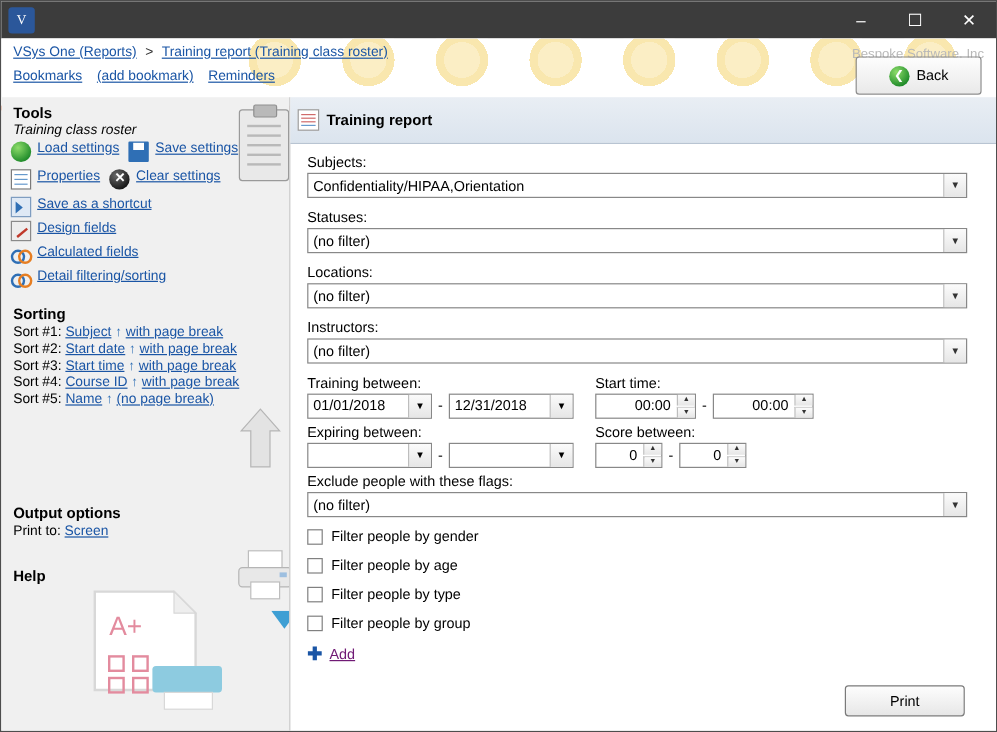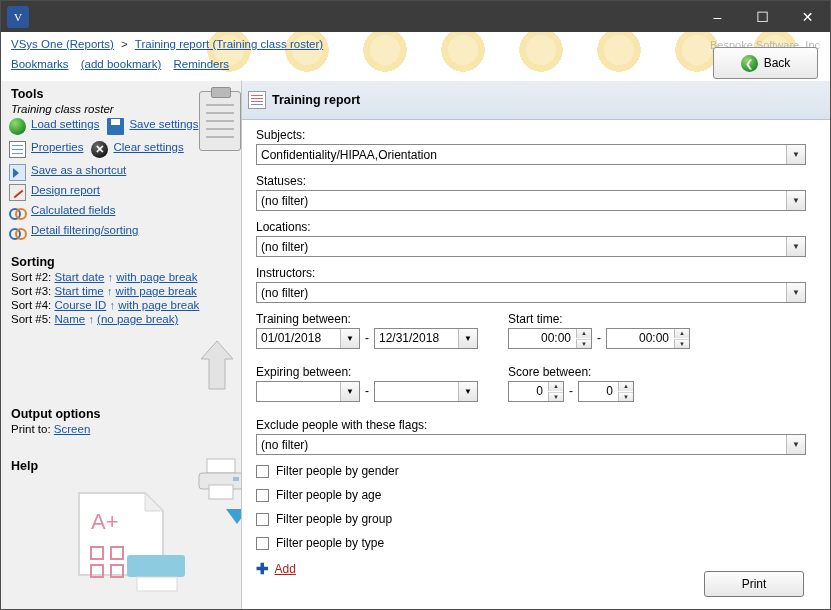--- a/index.html
+++ b/index.html
@@ -141,21 +141,21 @@
   .combo {
     width:550px; height:21px; border:1px solid #888; background:#fff;
     display:flex; align-items:center; position:relative; padding-left:4px;
     font-size:12px; margin-bottom:9px;
   }
   .combo .arrow {
     position:absolute; right:0; top:0; width:19px; height:19px;
     background:linear-gradient(#fbfbfb,#e6e6e6); border-left:1px solid #bdbdbd;
     display:flex; align-items:center; justify-content:center; font-size:8px; color:#333;
   }
-  .row { display:flex; gap:12px; margin-bottom:16px; }
+  .row { display:flex; gap:0; margin-bottom:4px; }
   .col { margin-right:18px; }
   .dateinput {
     width:104px; height:21px; border:1px solid #888; background:#fff;
     position:relative; padding-left:4px; font-size:12px; line-height:19px;
   }
   .dateinput .arrow {
     position:absolute; right:0; top:0; width:19px; height:19px;
     background:linear-gradient(#fbfbfb,#e6e6e6); border-left:1px solid #bdbdbd;
     display:flex; align-items:center; justify-content:center; font-size:8px;
   }
@@ -168,21 +168,21 @@
     position:absolute; right:0; width:15px; height:9px;
     background:linear-gradient(#fbfbfb,#e6e6e6); border-left:1px solid #bdbdbd;
     display:flex; align-items:center; justify-content:center; font-size:6px; color:#333;
   }
   .spin .up { top:0; } .spin .dn { bottom:0; border-top:1px solid #d5d5d5;}
   .spin.small { width:56px; }
   .checkrow { display:flex; align-items:center; margin-bottom:10px; }
   .cbox { width:13px; height:13px; border:1px solid #808080; background:#fff; margin-right:7px; }
   .addrow { display:flex; align-items:center; margin-top:4px; }
   .plus { color:#1a55a5; font-weight:bold; font-size:15px; margin-right:6px; }
-  .addrow a { color:#b91c1c; text-decoration:underline; }
+  .addrow a { color:#701a75; text-decoration:underline; }
   .printbtn {
     position:absolute; right:26px; bottom:12px; width:100px; height:26px;
     background:linear-gradient(#fdfdfd,#e7e7e7); border:1px solid #7a7a7a; border-radius:3px;
     display:flex; align-items:center; justify-content:center; font-size:12px;
   }
   .help-title { font-weight:bold; margin:10px 0 0 10px; font-size:12.5px;}
 </style>
 </head>
 <body>
 
@@ -253,37 +253,43 @@
         <a href="#">Clear settings</a>
       </div>
     </div>
 
     <div class="toolrow">
       <span class="ticon ic-shortcut"></span>
       <a href="#">Save as a shortcut</a>
     </div>
     <div class="toolrow">
       <span class="ticon ic-design"></span>
-      <a href="#">Design report</a>
+      <a href="#">Design fields</a>
     </div>
     <div class="toolrow">
       <span class="ticon ic-calc"></span>
       <a href="#">Calculated fields</a>
     </div>
     <div class="toolrow">
       <span class="ticon ic-calc"></span>
       <a href="#">Detail filtering/sorting</a>
     </div>
 
     <svg class="upbigarrow" viewBox="0 0 36 52">
       <polygon points="18,2 34,20 26,20 26,50 10,50 10,20 2,20" fill="#e3e3e3" stroke="#b5b5b5"></polygon>
     </svg>
 
     <div class="sect-title" style="margin-top:14px">Sorting</div>
 
+    <div class="sortline">
+      <span>Sort #1:</span>
+      <a href="#">Subject</a>
+      <span class="up">↑</span>
+      <a href="#">with page break</a>
+    </div>
     <div class="sortline">
       <span>Sort #2:</span>
       <a href="#">Start date</a>
       <span class="up">↑</span>
       <a href="#">with page break</a>
     </div>
     <div class="sortline">
       <span>Sort #3:</span>
       <a href="#">Start time</a>
       <span class="up">↑</span>
@@ -440,25 +446,25 @@
       <div class="checkrow">
         <span class="cbox"></span>
         <span>Filter people by gender</span>
       </div>
       <div class="checkrow">
         <span class="cbox"></span>
         <span>Filter people by age</span>
       </div>
       <div class="checkrow">
         <span class="cbox"></span>
-        <span>Filter people by group</span>
+        <span>Filter people by type</span>
       </div>
       <div class="checkrow">
         <span class="cbox"></span>
-        <span>Filter people by type</span>
+        <span>Filter people by group</span>
       </div>
 
       <div class="addrow">
         <span class="plus">✚</span>
         <a href="#">Add</a>
       </div>
     </div>
 
     <div class="printbtn">
       <span>Print</span>

